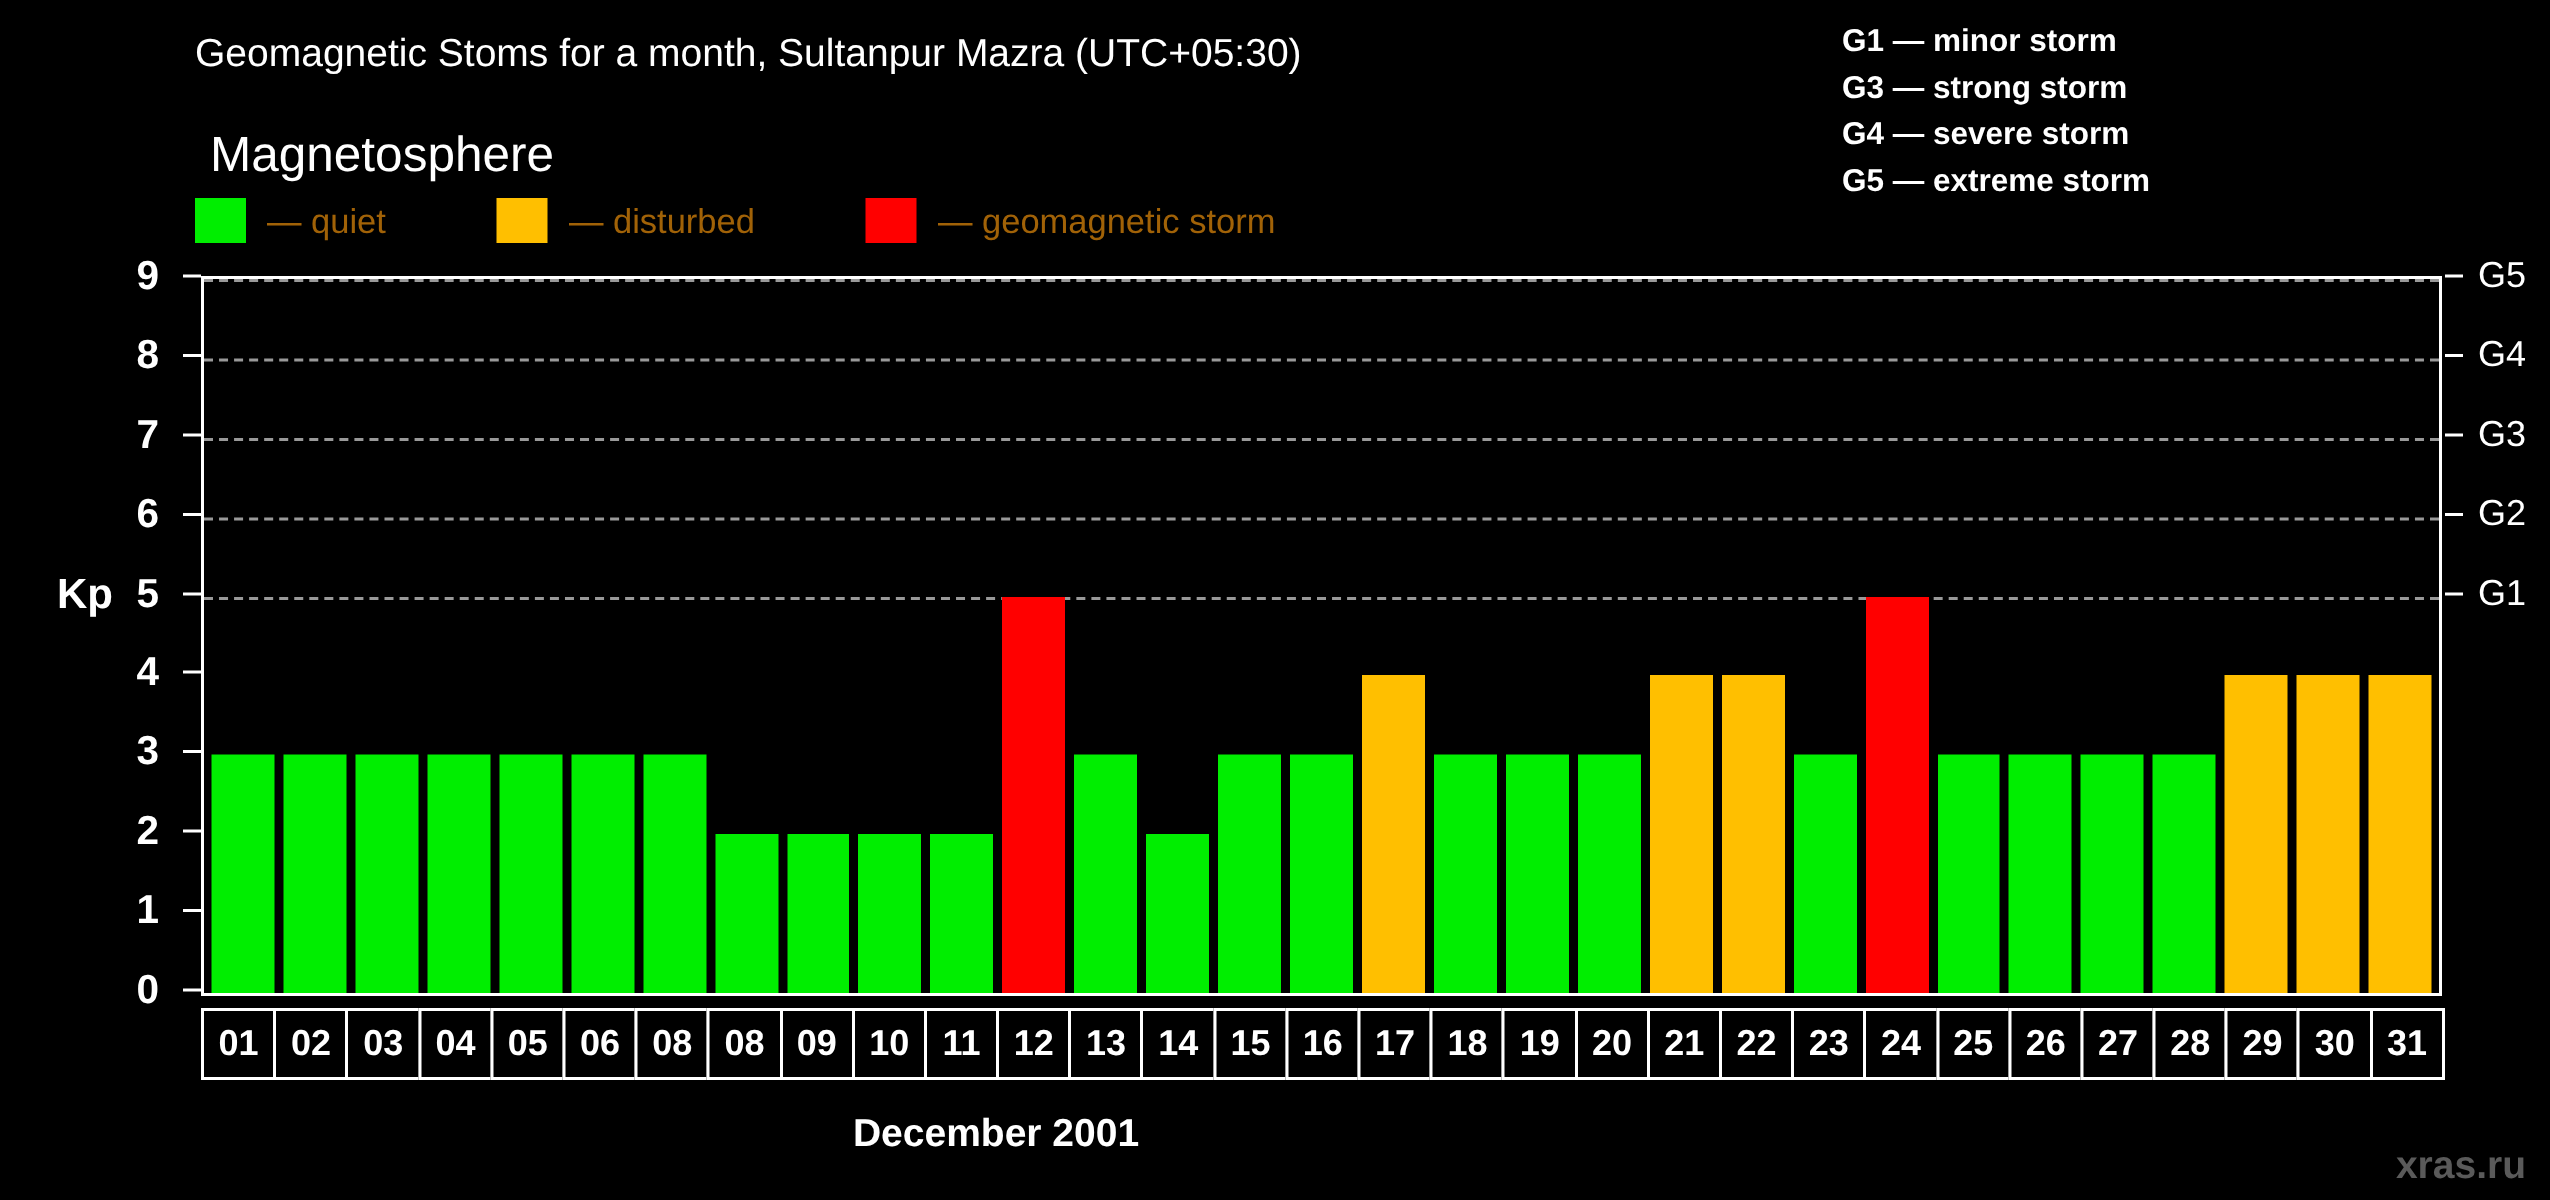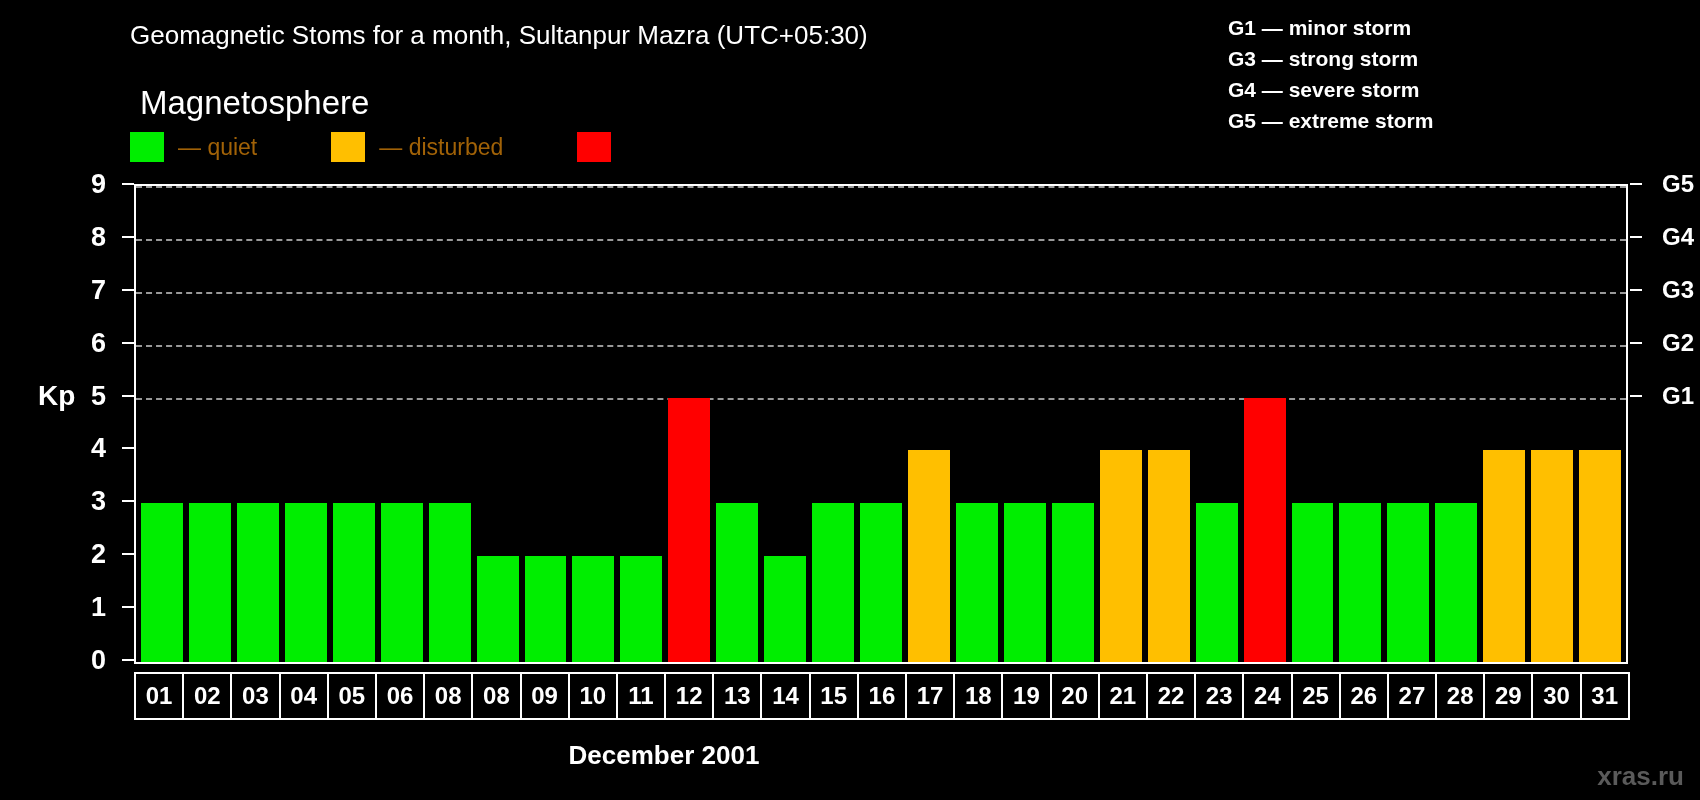--- a/index.html
+++ b/index.html
@@ -156,24 +156,23 @@
   #g-axis-labels {
     position: absolute;
     left: 1630px; top: 184px;
     width: 70px; height: 480px;
   }
   .g-tick-label {
     position: absolute;
     left: 22px;
     transform: translateY(-50%);
     font-size: 24px;
-    font-weight: bold;
-    color: #ffffff;
-    white-space: nowrap;
-    margin-left: 10px;
+    font-weight: normal;
+    color: #ffffff;
+    white-space: nowrap;
   }
   .g-tick-mark {
     position: absolute;
     left: 0px;
     width: 12px; height: 0;
     border-top: 2px solid #ffffff;
     transform: translateY(-50%);
   }
 
   
@@ -231,20 +230,21 @@
     <div class="legend-entry" id="legend-entry-quiet">
       <span class="legend-swatch" style="background: rgb(0, 238, 0);"></span>
       <span class="legend-text">— quiet</span>
     </div>
     <div class="legend-entry" id="legend-entry-disturbed">
       <span class="legend-swatch" style="background: rgb(255, 191, 0);"></span>
       <span class="legend-text">— disturbed</span>
     </div>
     <div class="legend-entry" id="legend-entry-storm">
       <span class="legend-swatch" style="background: rgb(255, 0, 0);"></span>
+      <span class="legend-text">— geomagnetic storm</span>
     </div>
   </div>
 
   <div id="g-scale-legend">
       <div class="g-scale-line">G1 — minor storm</div>
       <div class="g-scale-line">G3 — strong storm</div>
       <div class="g-scale-line">G4 — severe storm</div>
       <div class="g-scale-line">G5 — extreme storm</div>
     </div>
 

